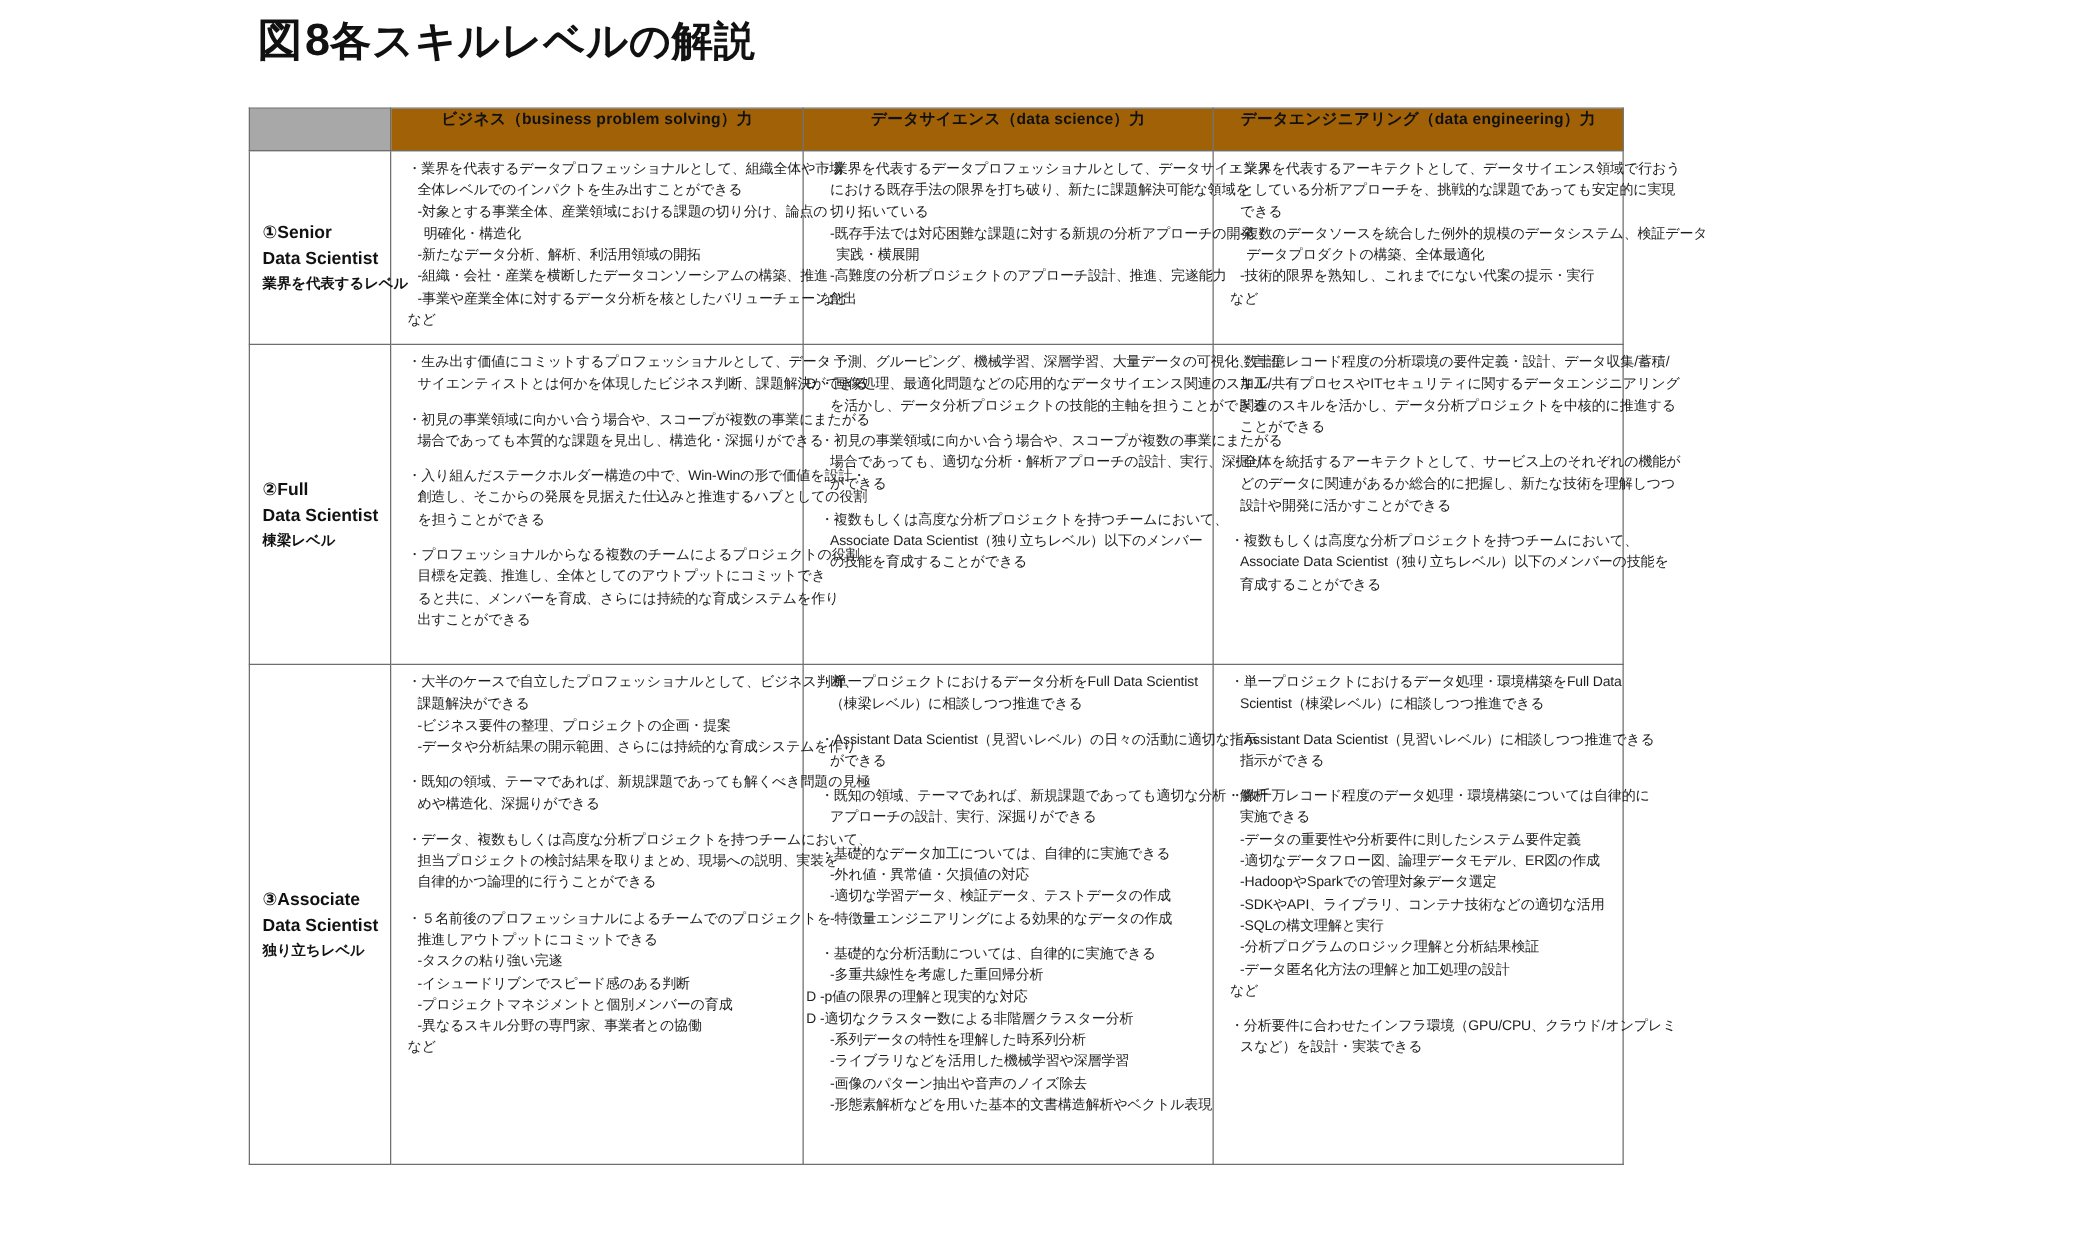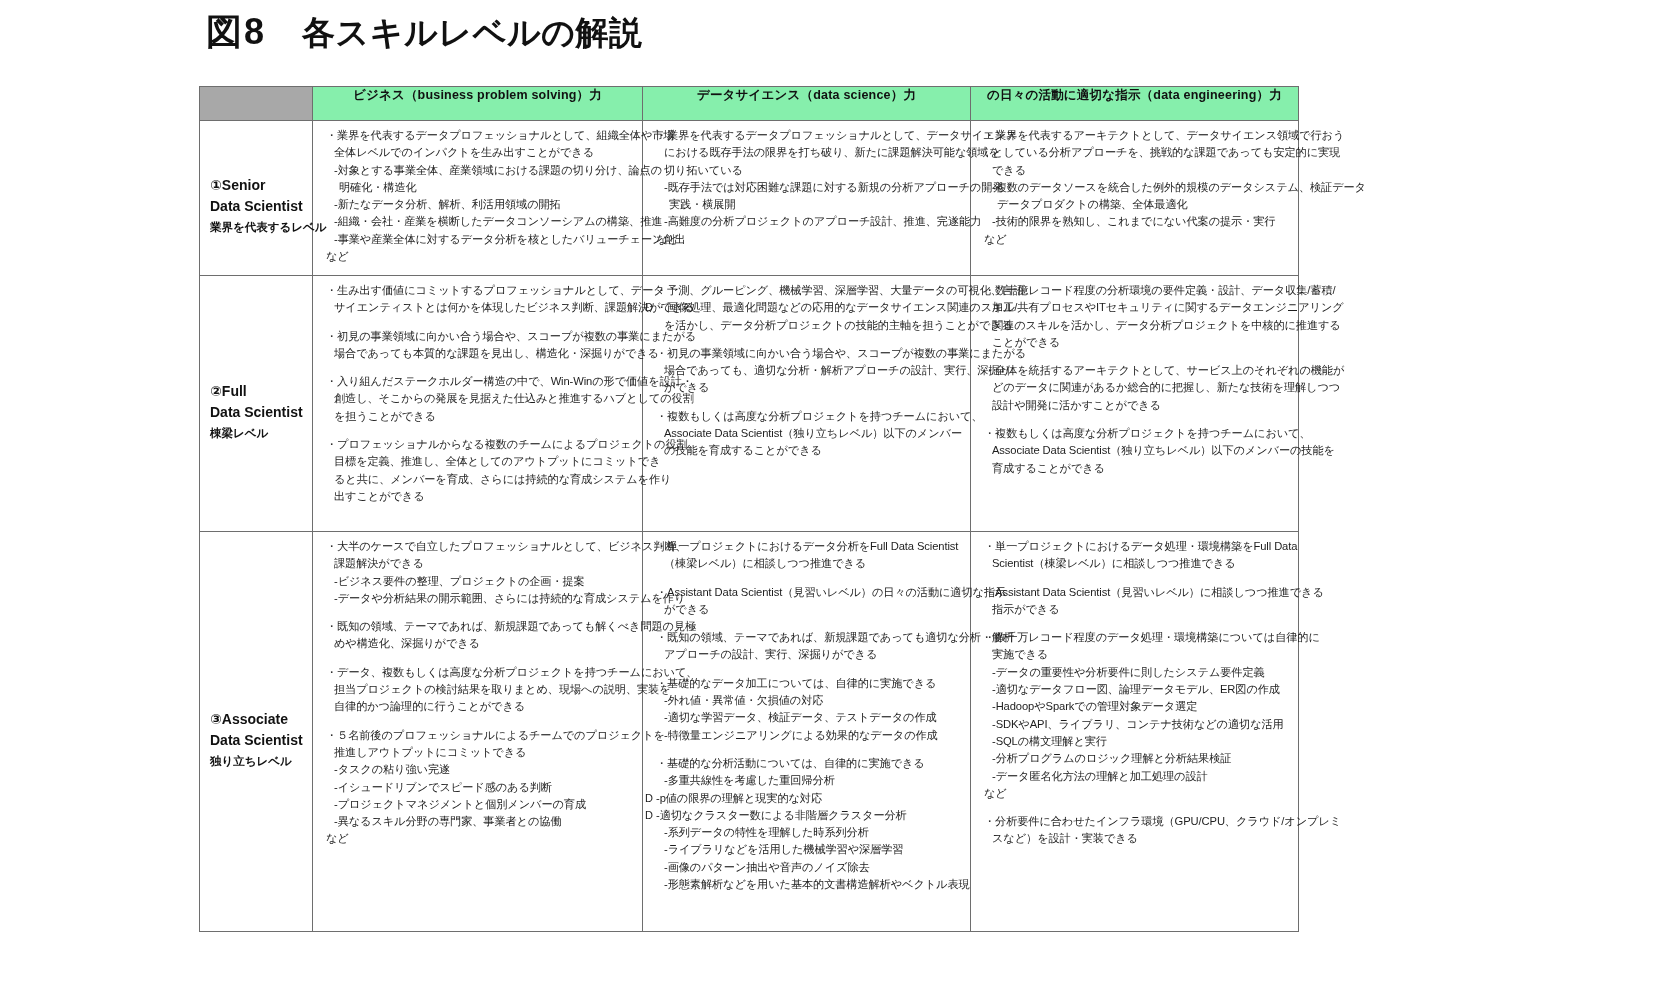--- a/index.html
+++ b/index.html
@@ -38,21 +38,20 @@
   }
   .fig-num {
     font-size: 36px;
     font-weight: bold;
     margin-left: 2px;
     color: #111111;
   }
   .fig-caption {
     font-size: 33px;
     font-weight: bold;
-    margin-left: 38px;
     color: #111111;
     letter-spacing: 0.5px;
   }
 
   
   .skill-table {
     position: absolute;
     left: 199px;
     top: 86px;
     width: 1099px;
@@ -65,21 +64,21 @@
   .skill-table col.c-de    { width: 328px; }
 
   .skill-table th,
   .skill-table td {
     border: 1px solid #6e6e6e;
     vertical-align: top;
     padding: 0;
   }
 
   thead th {
-    background: #86efac;
+    background: #a16207;
     height: 33px;
     font-size: 12.5px;
     font-weight: bold;
     text-align: center;
     vertical-align: middle;
     color: #111111;
     letter-spacing: 0.2px;
   }
   thead th.corner { background: #a8a8a8; }
 
@@ -158,21 +157,21 @@
       <col class="c-level">
         <col class="c-biz">
         <col class="c-ds">
         <col class="c-de">
     </colgroup>
     <thead>
       <tr>
         <th class="corner"></th>
         <th>ビジネス（business problem solving）力</th>
         <th>データサイエンス（data science）力</th>
-        <th>の日々の活動に適切な指示（data engineering）力</th>
+        <th>データエンジニアリング（data engineering）力</th>
       </tr>
     </thead>
     <tbody id="table-body">
         <tr style="height: 155px;">
           <td class="level-cell">
             <div class="level-num-name">①Senior</div>
             <div class="level-num-name">Data Scientist</div>
             <div class="level-sub">業界を代表するレベル</div>
           </td>
           <td class="body-cell">

